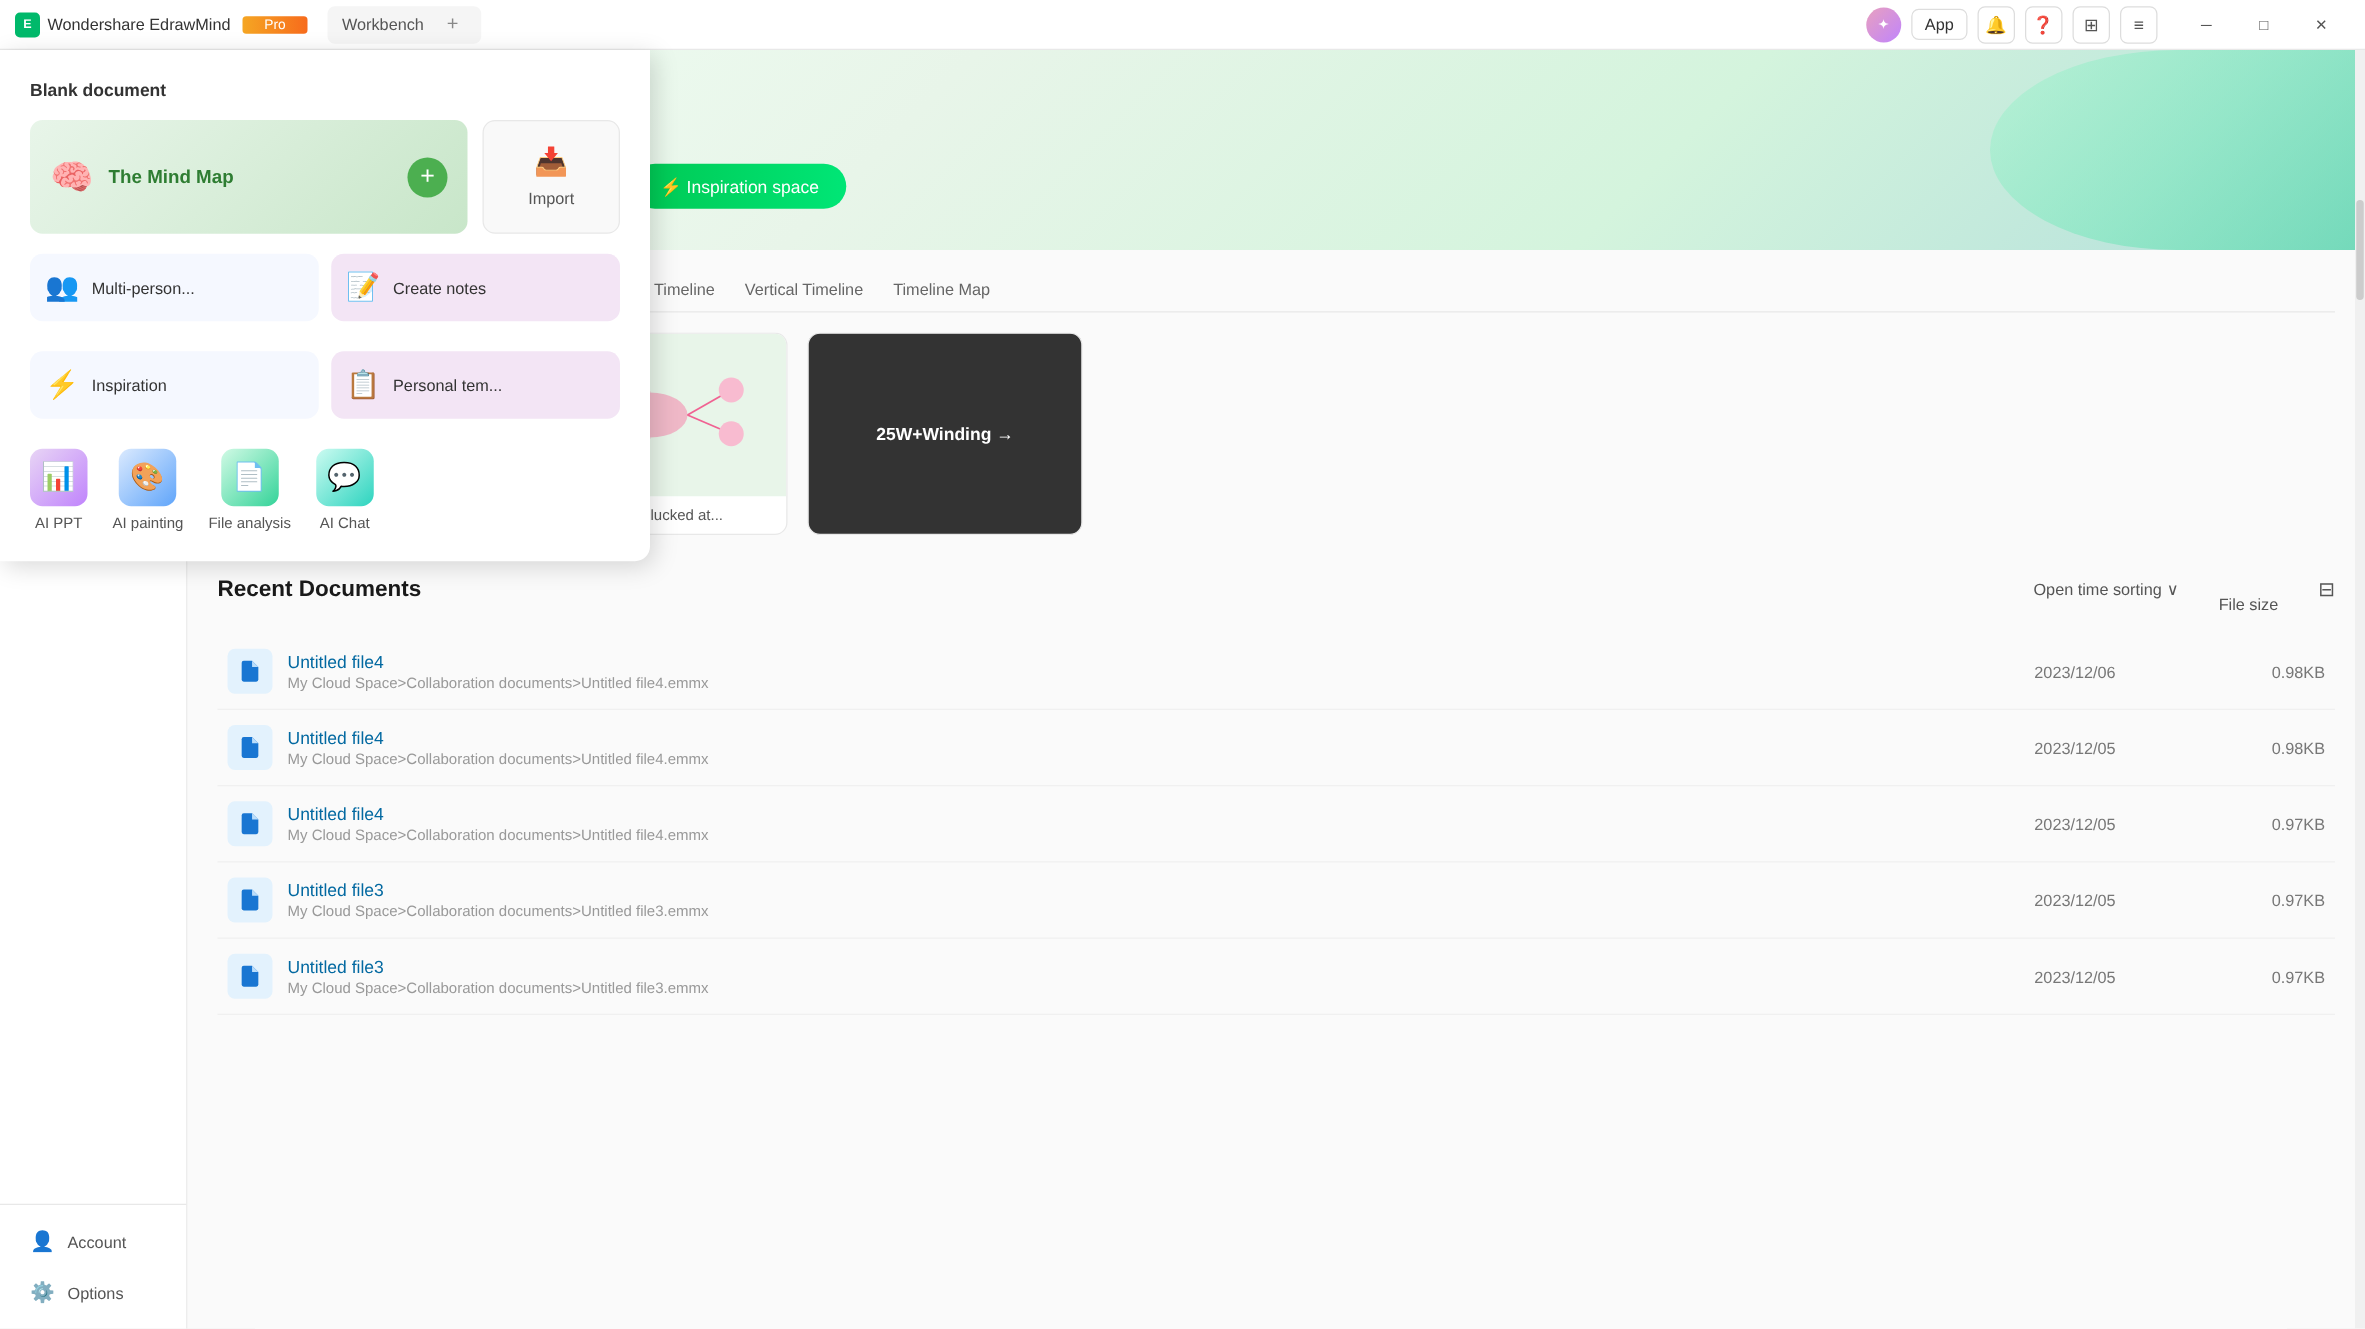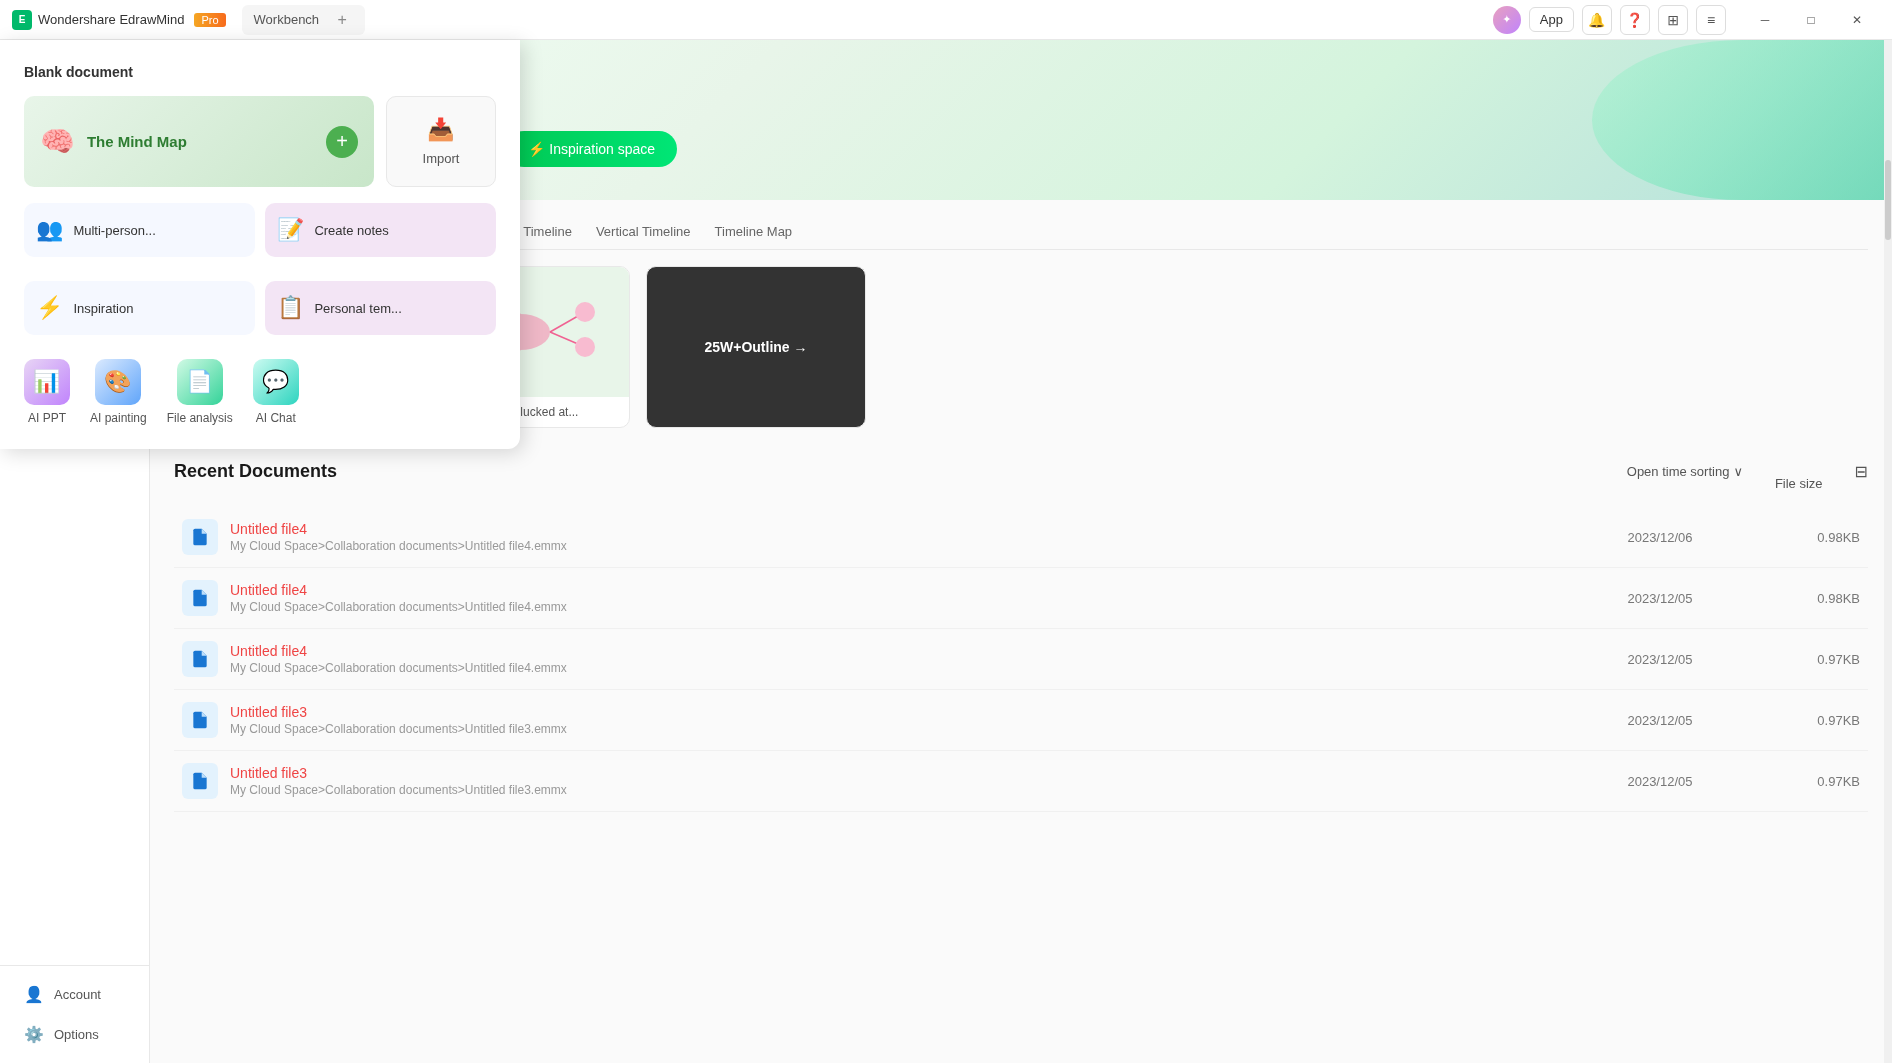--- a/index.html
+++ b/index.html
@@ -11,21 +11,21 @@
       background: #fff;
       display: flex;
       align-items: center;
       padding: 0 12px;
       border-bottom: 1px solid #e8e8e8;
       position: relative;
       z-index: 100;
     }
     .titlebar-logo { display: flex; align-items: center; gap: 6px; font-size: 13px; font-weight: 500; color: #333; }
     .titlebar-logo .logo-icon { width: 20px; height: 20px; background: #00b96b; border-radius: 4px; display: flex; align-items: center; justify-content: center; color: #fff; font-size: 10px; font-weight: bold; }
-    .titlebar-pro { background: linear-gradient(90deg, #f5a623, #f76b1c); color: #fff; font-size: 11px; padding: 1px 7px; border-radius: 3px; margin-left: 4px; }
+    .titlebar-pro { background: linear-gradient(90deg, #f5a623, #f76b1c); color: #fff; font-size: 11px; padding: 1px 17px; border-radius: 3px; margin-left: 4px; }
     .titlebar-tab { margin-left: 16px; display: flex; align-items: center; gap: 4px; background: #f5f5f5; border-radius: 6px; padding: 4px 12px; font-size: 13px; color: #555; }
     .tab-add { margin-left: 8px; width: 22px; height: 22px; border-radius: 50%; background: transparent; border: none; cursor: pointer; font-size: 16px; color: #888; display: flex; align-items: center; justify-content: center; }
     .titlebar-right { margin-left: auto; display: flex; align-items: center; gap: 8px; }
     .titlebar-btn { width: 30px; height: 30px; border: 1px solid #ddd; border-radius: 6px; display: flex; align-items: center; justify-content: center; cursor: pointer; font-size: 14px; color: #555; background: #fff; }
     .titlebar-app { border: 1px solid #ddd; border-radius: 6px; padding: 4px 10px; font-size: 13px; color: #333; cursor: pointer; background: #fff; }
     .win-controls { display: flex; margin-left: 8px; gap: 0; }
     .win-btn { width: 46px; height: 30px; border: none; background: transparent; cursor: pointer; font-size: 12px; color: #555; display: flex; align-items: center; justify-content: center; }
     .avatar { width: 28px; height: 28px; border-radius: 50%; background: linear-gradient(135deg, #e8a0bf, #c084fc); display: flex; align-items: center; justify-content: center; color: #fff; font-size: 11px; }
 
     
@@ -260,21 +260,21 @@
     .doc-item {
       display: flex;
       align-items: center;
       padding: 12px 8px;
       border-bottom: 1px solid #f0f0f0;
       cursor: pointer;
     }
     .doc-icon { width: 36px; height: 36px; border-radius: 6px; background: #e3f2fd; display: flex; align-items: center; justify-content: center; margin-right: 12px; flex-shrink: 0; }
     .doc-icon svg { width: 20px; height: 20px; }
     .doc-info { flex: 1; }
-    .doc-name { font-size: 14px; color: #ef4444; font-weight: 500; }
+    .doc-name { font-size: 14px; color: #0369a1; font-weight: 500; }
     .doc-path { font-size: 12px; color: #999; margin-top: 2px; }
     .doc-date { width: 160px; text-align: center; font-size: 13px; color: #777; }
     .doc-size { width: 120px; text-align: right; font-size: 13px; color: #777; }
     .scrollbar {
       position: absolute;
       right: 0;
       top: 0;
       width: 8px;
       height: 100%;
       background: #f0f0f0;
@@ -486,21 +486,21 @@
               <circle cx="155" cy="35" r="10" fill="#f8bbd0"></circle>
               <circle cx="155" cy="70" r="10" fill="#f8bbd0"></circle>
             </svg>
           </div>
           <div class="card-footer">Dawn Blossoms Plucked at...</div>
         </div>
 
 
         <div class="plus-overlay-card">
           <div class="overlay-text">
-            <span>25W+Outline →</span>
+            <span>25W+Winding →</span>
           </div>
         </div>
       </div>
     </div>
 
     <div class="recent-section">
       <div class="recent-header">
         <span class="recent-title">Recent Documents</span>
         <div class="recent-sort">
           <div class="sort-btn">

